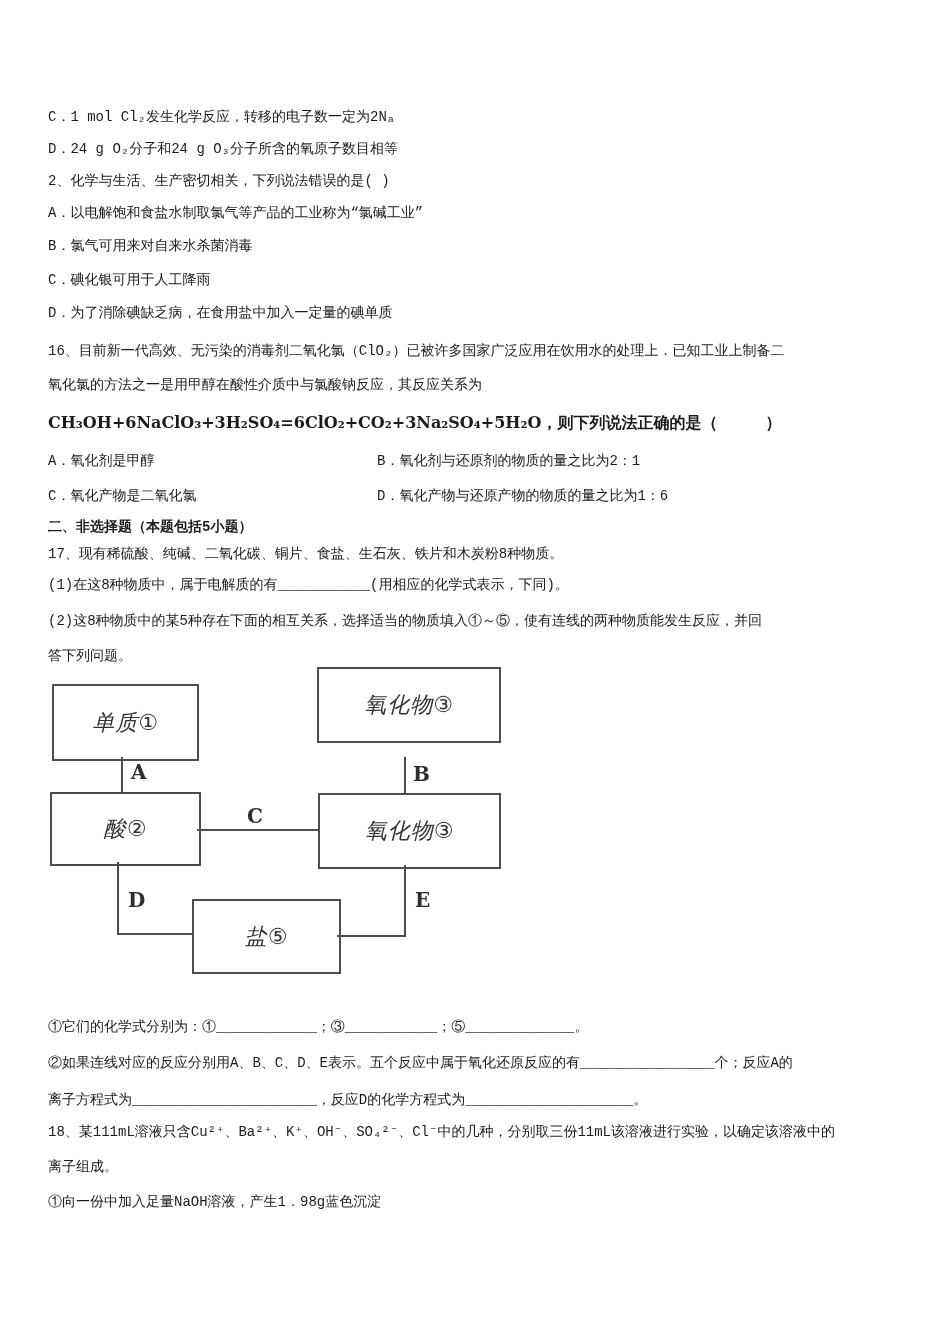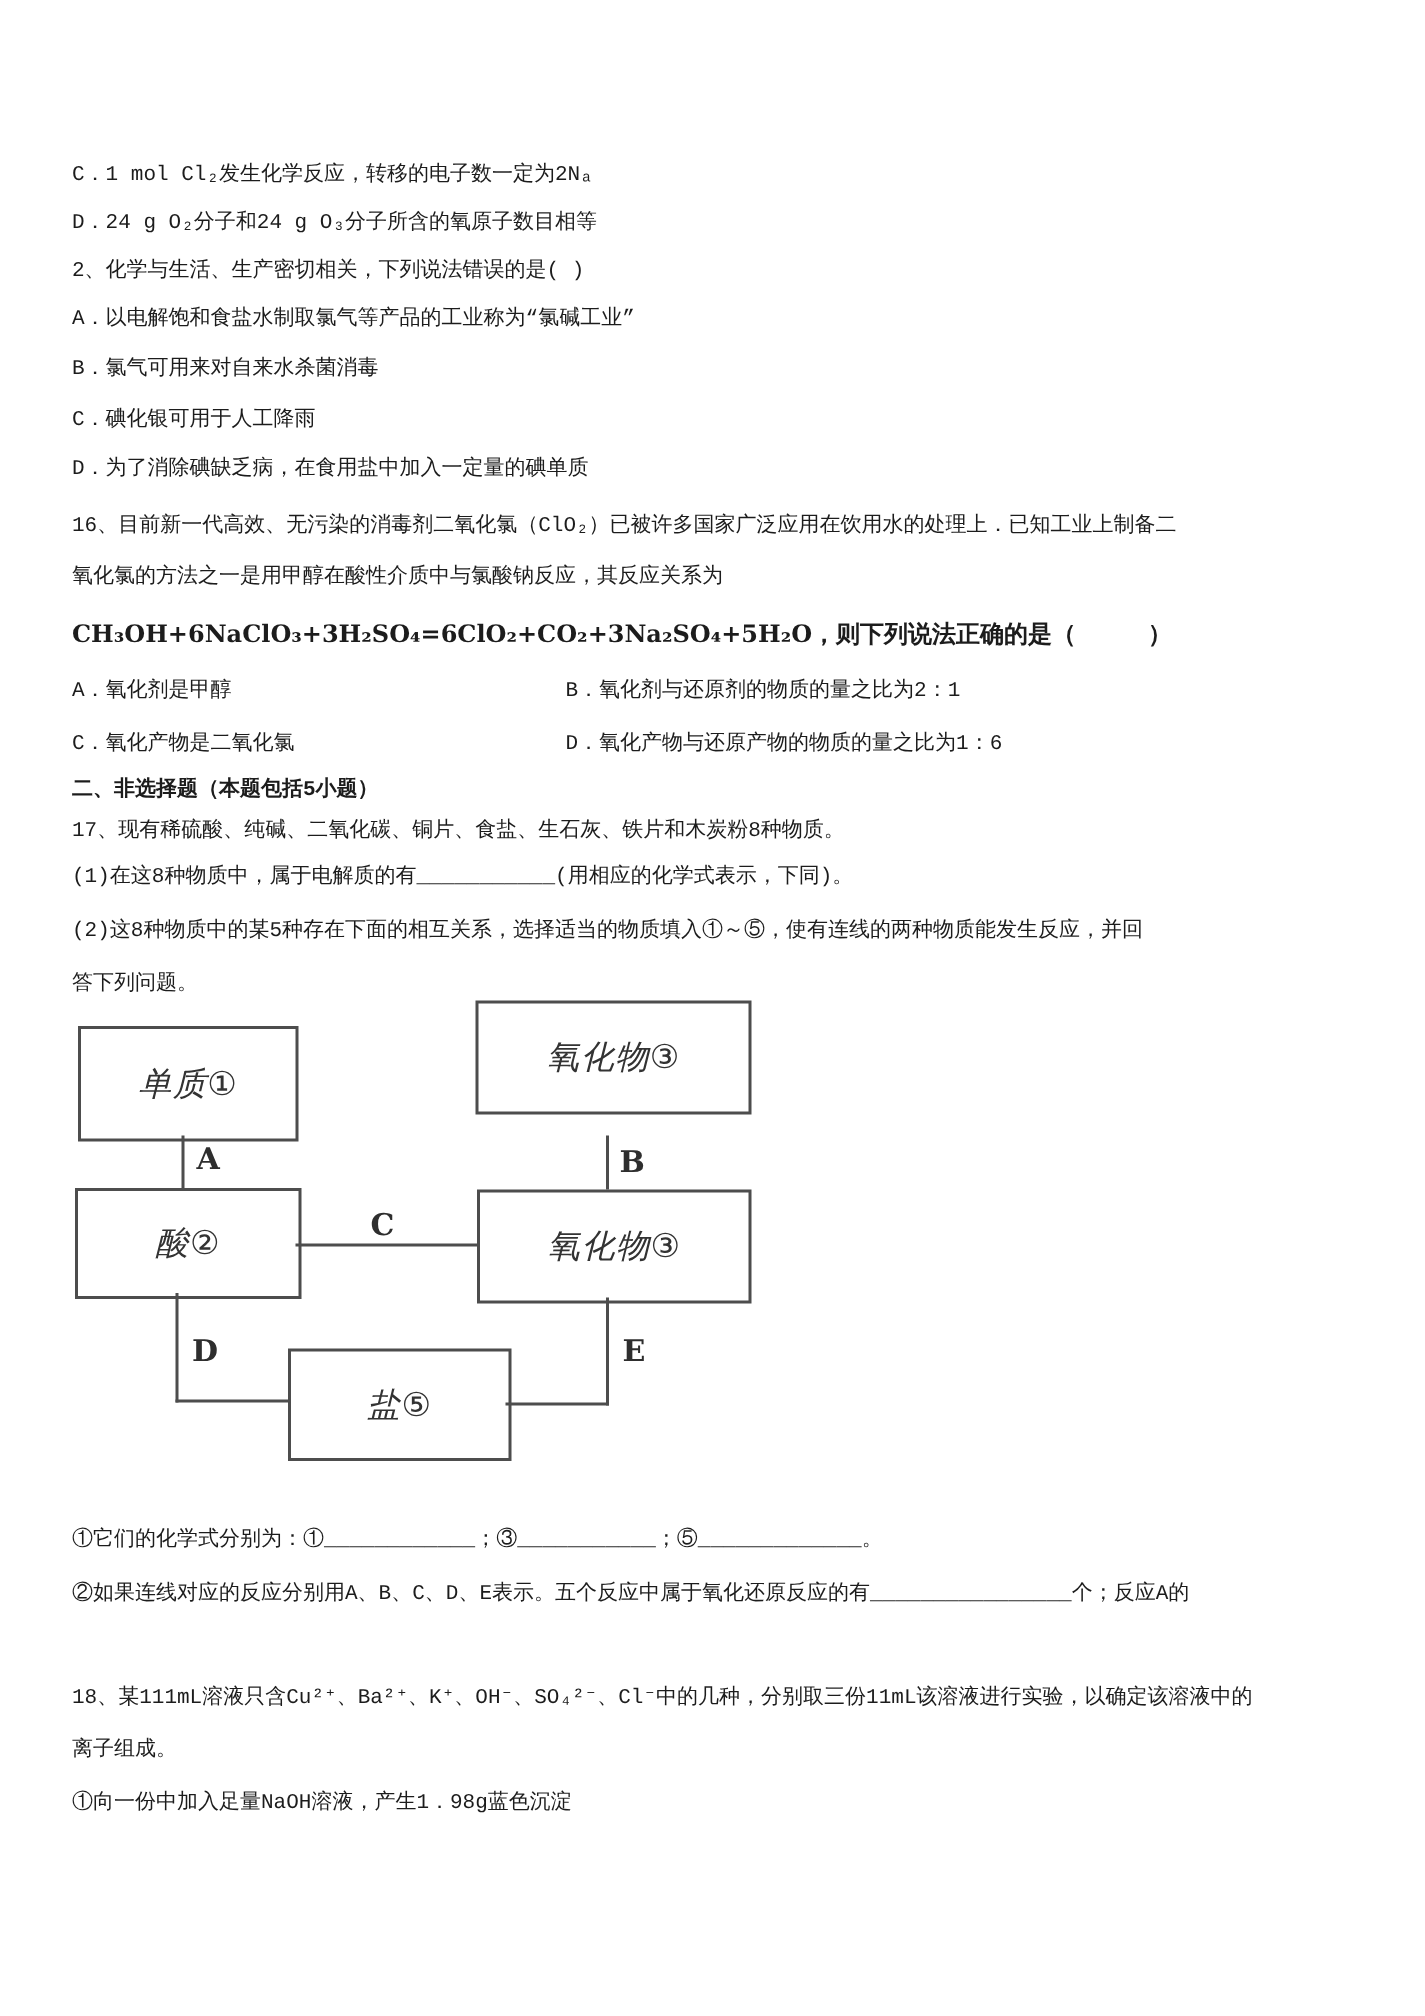--- a/index.html
+++ b/index.html
@@ -76,18 +76,19 @@
 
     <div class="conn-label" style="left:131px; top:760px;">A</div>
     <div class="conn-label" style="left:413px; top:762px;">B</div>
     <div class="conn-label" style="left:247px; top:804px;">C</div>
     <div class="conn-label" style="left:128px; top:888px;">D</div>
     <div class="conn-label" style="left:415px; top:888px;">E</div>
   </div>
 
   <div class="line" style="top:1016px">①它们的化学式分别为：①____________；③___________；⑤_____________。</div>
   <div class="line" style="top:1052px">②如果连线对应的反应分别用A、B、C、D、E表示。五个反应中属于氧化还原反应的有________________个；反应A的</div>
+  <div class="line" style="top:1089px">离子方程式为______________________，反应D的化学方程式为____________________。</div>
 
   <div class="line" style="top:1121px">18、某111mL溶液只含Cu²⁺、Ba²⁺、K⁺、OH⁻、SO₄²⁻、Cl⁻中的几种，分别取三份11mL该溶液进行实验，以确定该溶液中的</div>
   <div class="line" style="top:1156px">离子组成。</div>
   <div class="line" style="top:1191px">①向一份中加入足量NaOH溶液，产生1．98g蓝色沉淀</div>
 
 </div>
 
 </body></html>

